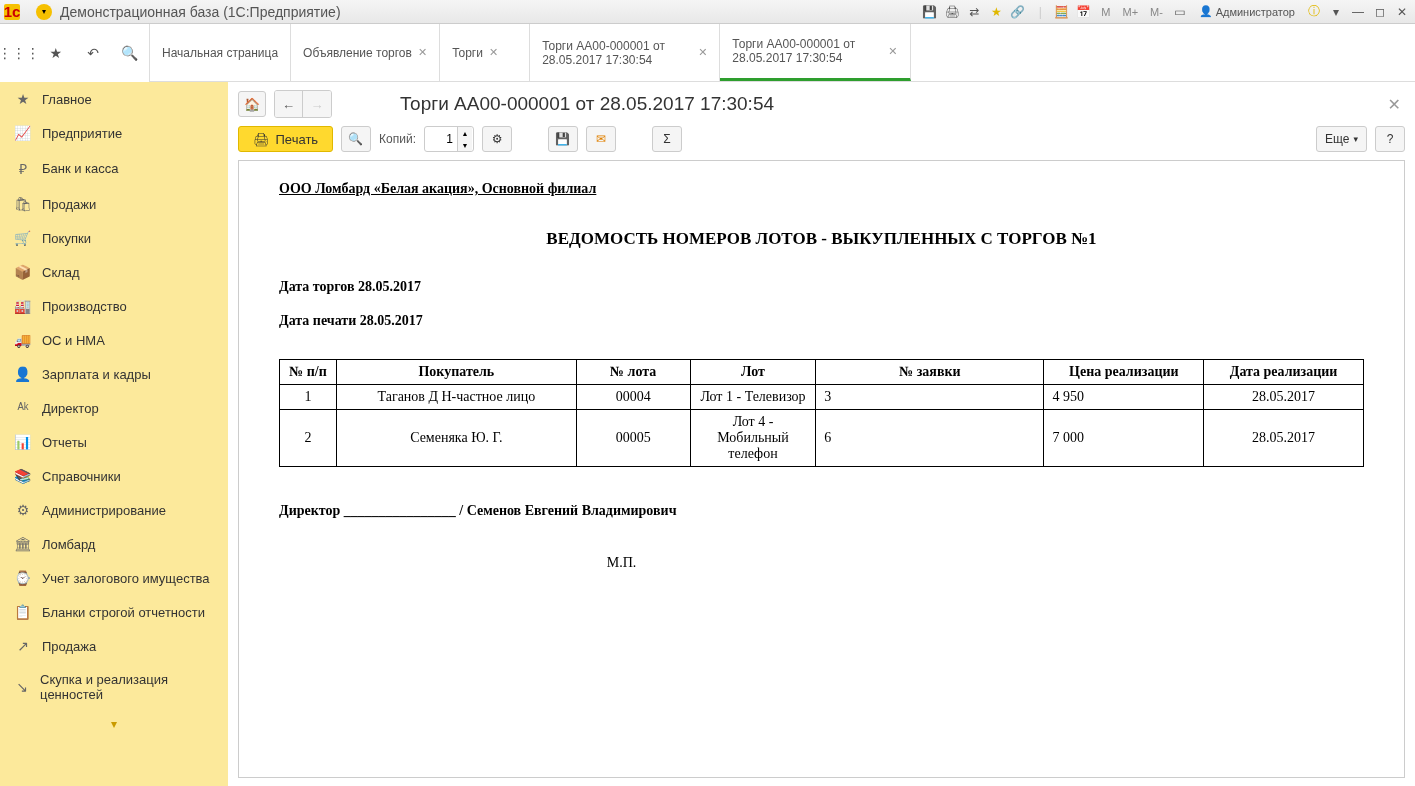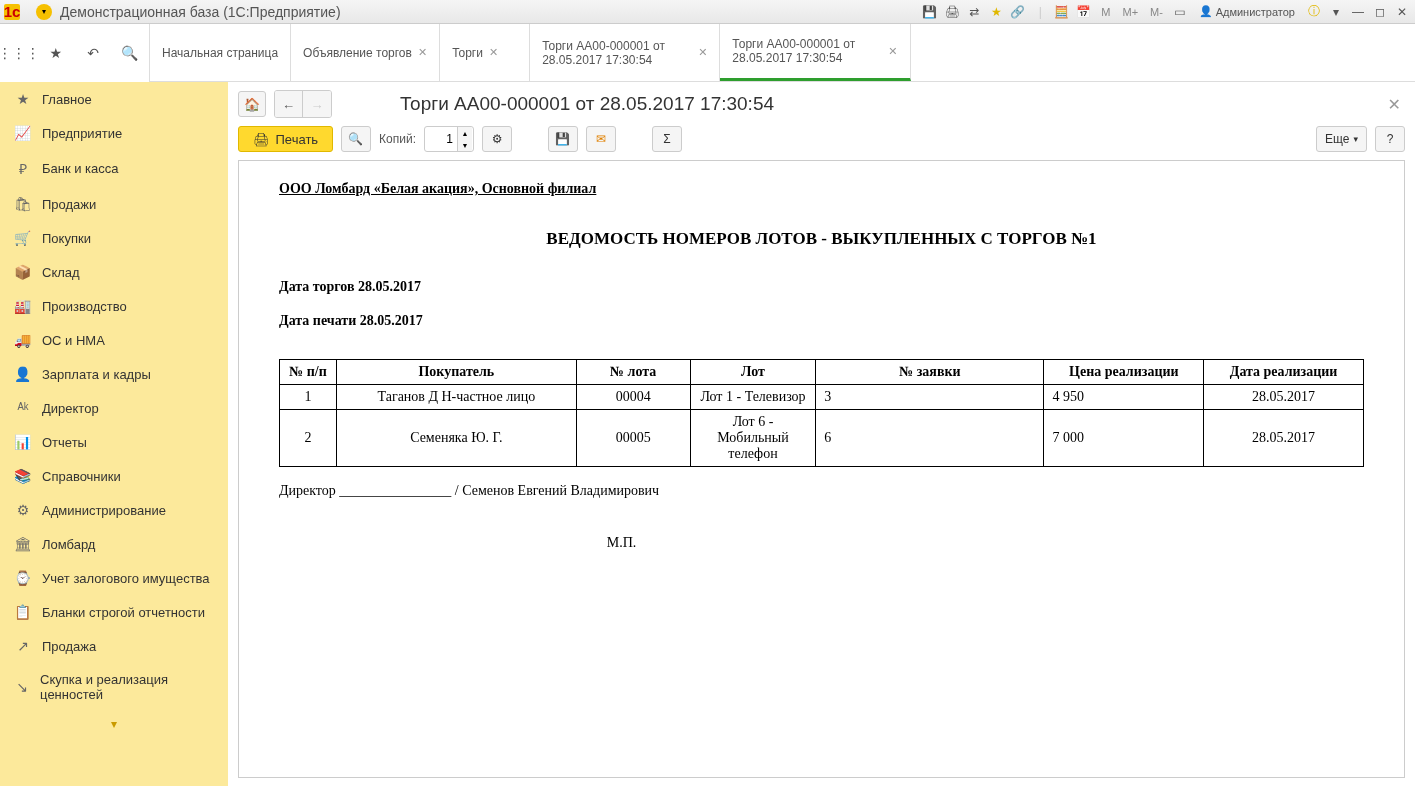--- a/index.html
+++ b/index.html
@@ -60,21 +60,21 @@
 .report .company { font-weight: bold; text-decoration: underline; margin-bottom: 32px; display: block; }
 .report h1.main-title { font-size: 17px; font-weight: bold; text-align: center; margin: 10px 0 30px; }
 .report .meta { font-weight: bold; margin-bottom: 18px; }
 .report table { border-collapse: collapse; width: 100%; margin-top: 30px; }
 .report th, .report td { border: 1.5px solid #000; padding: 4px 8px; font-size: 14px; }
 .report th { font-weight: bold; text-align: center; }
 .report td.center { text-align: center; }
 .report td.right { text-align: left; }
 .report td.left { text-align: left; }
 .report .total-row td { font-weight: bold; text-align: left; padding: 3px 8px; }
-.report .signature { margin-top: 16px; font-size: 14px; }
+.report .signature { margin-top: 36px; font-size: 14px; font-weight: bold; }
 .report .stamp { margin-top: 36px; text-align: center; padding-right: 400px; }
 </style>
 </head>
 <body>
 
 <div class="titlebar">
   <div class="logo">1c</div>
   <div class="dropdown-btn">▾</div>
   <div class="title-text">Демонстрационная база  (1С:Предприятие)</div>
   <div class="tb-icons">
@@ -276,21 +276,21 @@
                   <td class="center">00004</td>
                   <td class="center">Лот 1 - Телевизор</td>
                   <td class="left">3</td>
                   <td class="right">4 950</td>
                   <td class="center">28.05.2017</td>
                 </tr>
                 <tr>
                   <td class="center">2</td>
                   <td class="center">Семеняка Ю. Г.</td>
                   <td class="center">00005</td>
-                  <td class="center">Лот 6 - Мобильный телефон</td>
+                  <td class="center">Лот 4 - Мобильный телефон</td>
                   <td class="left">6</td>
                   <td class="right">7 000</td>
                   <td class="center">28.05.2017</td>
                 </tr>
               </tbody>
             </table>
 
             <div class="signature">Директор ________________ / Семенов Евгений Владимирович</div>
             <div class="stamp">М.П.</div>
           </div>

